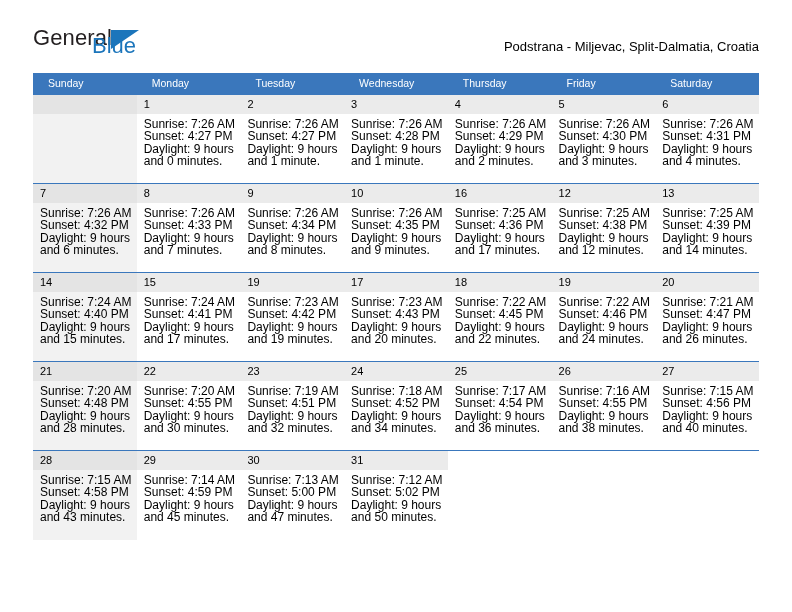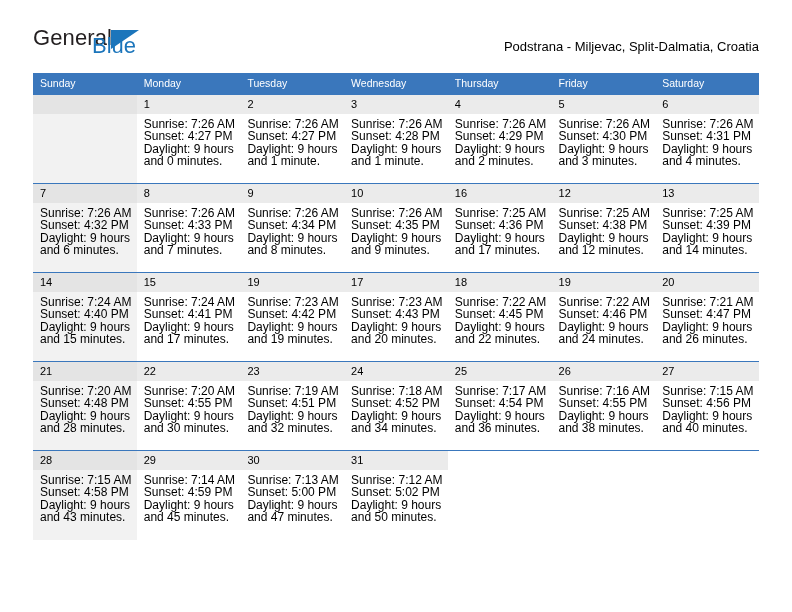--- a/index.html
+++ b/index.html
@@ -24,21 +24,21 @@
                font-size: 22px; color: #1b75bb; line-height: 24px; }
 
   .titles { text-align: right; padding-top: 2px; }
   .cal-title { font-size: 26px; color: #000; font-weight: normal; line-height: 32px; }
   .cal-sub { font-size: 13px; color: #000; line-height: 18px; margin-top: 10px; }
 
   
   table.cal { width: 726px; border-collapse: collapse; table-layout: fixed; }
   table.cal th {
     background: #3a77bc; color: #ffffff; font-size: 10.5px; font-weight: normal;
-    text-align: left; padding: 5px 0 5px 7px; height: 21px; line-height: 11px;
+    text-align: left; padding: 5px 0 5px 15px; height: 21px; line-height: 11px;
   }
   table.cal td {
     vertical-align: top; padding: 0; height: 89px; width: 103.7px;
     border-top: 1.5px solid #3a77bc; background: #ffffff;
   }
   table.cal td.sun { background: #f2f2f2; }
   table.cal td.empty { background: #ffffff; }
   table.cal td.empty.sun { background: #f2f2f2; }
 
   .daynum { background: #ebebeb; font-size: 11px; color: #000;

